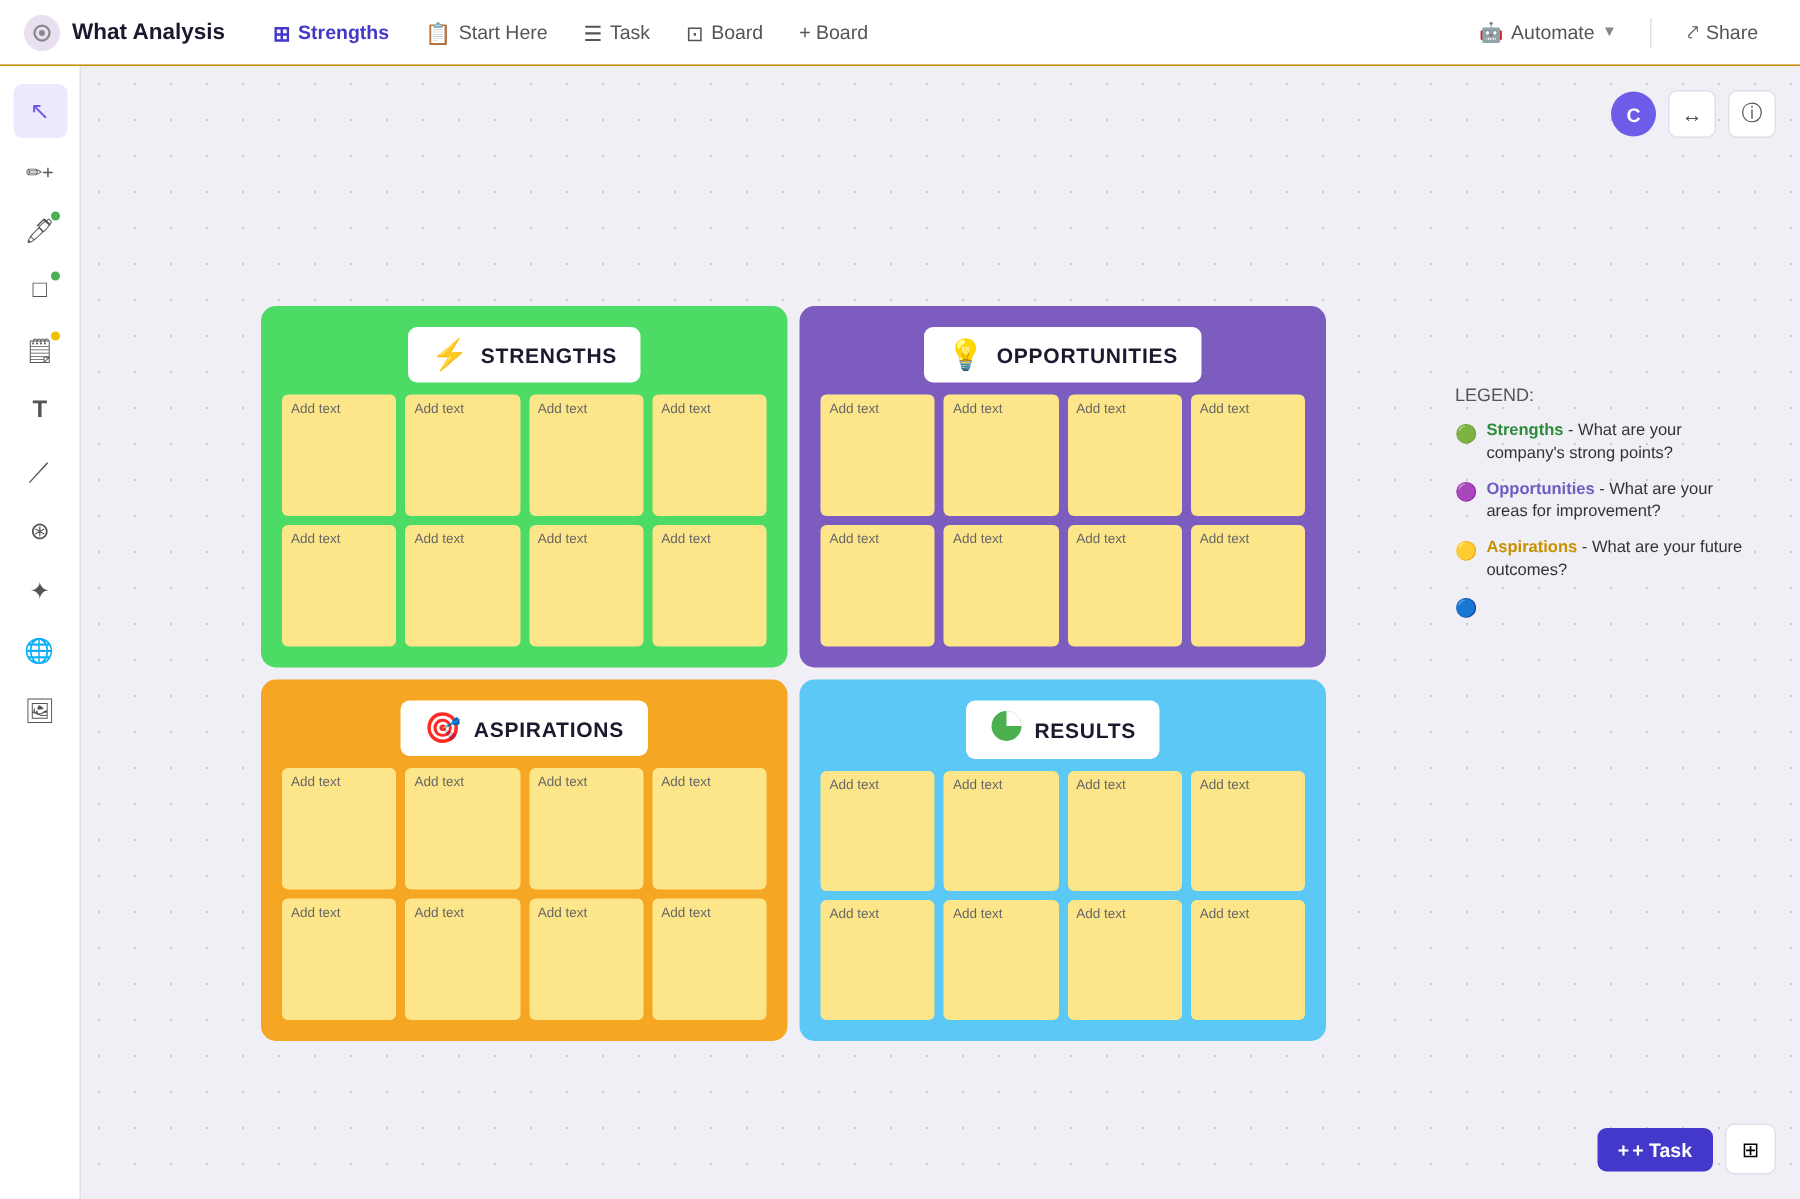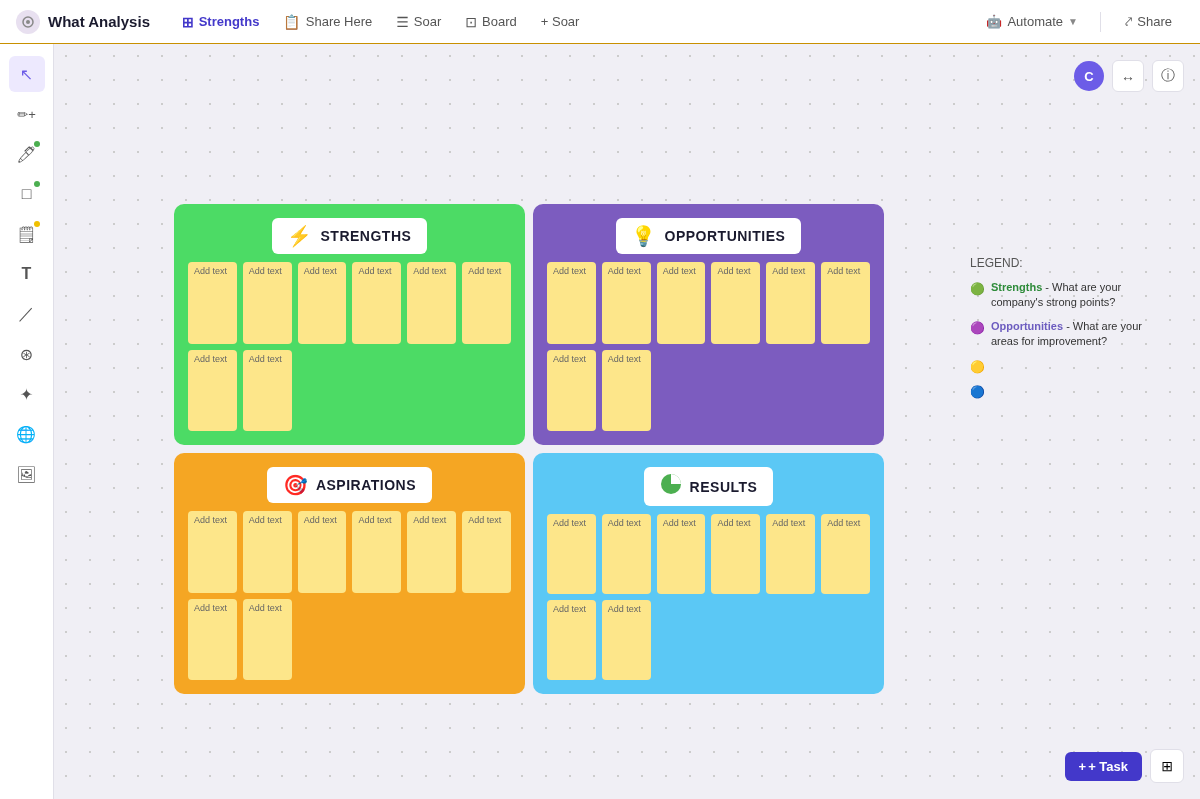--- a/index.html
+++ b/index.html
@@ -45,21 +45,21 @@
     .quadrant { border-radius: 10px; padding: 14px; display: flex; flex-direction: column; gap: 8px; }
     .quad-strengths { background: #4cdb65; }
     .quad-opportunities { background: #7c5cbf; }
     .quad-aspirations { background: #f5a623; }
     .quad-results { background: #5bc8f5; }
 
     .quad-header { display: flex; align-items: center; justify-content: center; gap: 8px; background: #fff; border-radius: 6px; padding: 6px 16px; width: fit-content; align-self: center; }
     .quad-header-icon { font-size: 20px; }
     .quad-header-text { font-weight: 800; font-size: 14px; letter-spacing: 0.5px; color: #1a1a2e; }
 
-    .sticky-grid { display: grid; grid-template-columns: repeat(6, 1fr); grid-template-rows: repeat(2, 1fr); gap: 6px; flex: 1; }
+    .sticky-grid { display: grid; grid-template-columns: repeat(4, 1fr); grid-template-rows: repeat(2, 1fr); gap: 6px; flex: 1; }
     .sticky-note { background: #fde68a; border-radius: 4px; padding: 4px 6px; font-size: 9px; color: #666; display: flex; align-items: flex-start; }
 
     
     .legend { position: absolute; right: 16px; top: 200px; background: transparent; padding: 12px 16px; width: 230px; }
     .legend-title { font-size: 12px; font-weight: 400; color: #555; margin-bottom: 10px; }
     .legend-item { display: flex; align-items: flex-start; gap: 6px; margin-bottom: 8px; font-size: 11px; line-height: 1.4; color: #333; }
     .legend-dot { font-size: 12px; flex-shrink: 0; margin-top: 1px; }
     .legend-label { font-weight: 700; }
     .legend-label.green { color: #2e8b3a; }
     .legend-label.purple { color: #6c5cbf; }
@@ -82,32 +82,32 @@
       </svg>
   </div>
   <span class="app-title">What Analysis</span>
   <div class="nav-items">
     <div class="nav-item active">
       <span class="nav-item-icon">⊞</span>
       <span>Strengths</span>
     </div>
     <div class="nav-item">
       <span class="nav-item-icon">📋</span>
-      <span>Share Here</span>
+      <span>Start Here</span>
     </div>
     <div class="nav-item">
       <span class="nav-item-icon">☰</span>
-      <span>Soar</span>
+      <span>Task</span>
     </div>
     <div class="nav-item">
       <span class="nav-item-icon">⊡</span>
       <span>Board</span>
     </div>
     <div class="nav-item">
-      <span>+ Soar</span>
+      <span>+ Board</span>
     </div>
   </div>
   <div class="nav-right">
     <button class="nav-btn">
       <span>🤖</span>
       <span>Automate</span>
       <span class="dropdown-arrow">▼</span>
     </button>
     <div class="divider-v"></div>
     <button class="share-btn">
@@ -321,20 +321,24 @@
     </div>
     <div class="legend-item">
       <span class="legend-dot">🟣</span>
       <div>
         <span class="legend-label purple">Opportunities </span>
         <span>- What are your areas for improvement?</span>
       </div>
     </div>
     <div class="legend-item">
       <span class="legend-dot">🟡</span>
+      <div>
+        <span class="legend-label yellow">Aspirations </span>
+        <span>- What are your future outcomes?</span>
+      </div>
     </div>
     <div class="legend-item">
       <span class="legend-dot">🔵</span>
     </div>
   </div>
 
   <div class="bottom-controls">
     <button class="task-btn">
       <span>+</span>
       <span style="margin-left:-4px;">+ Task</span>

